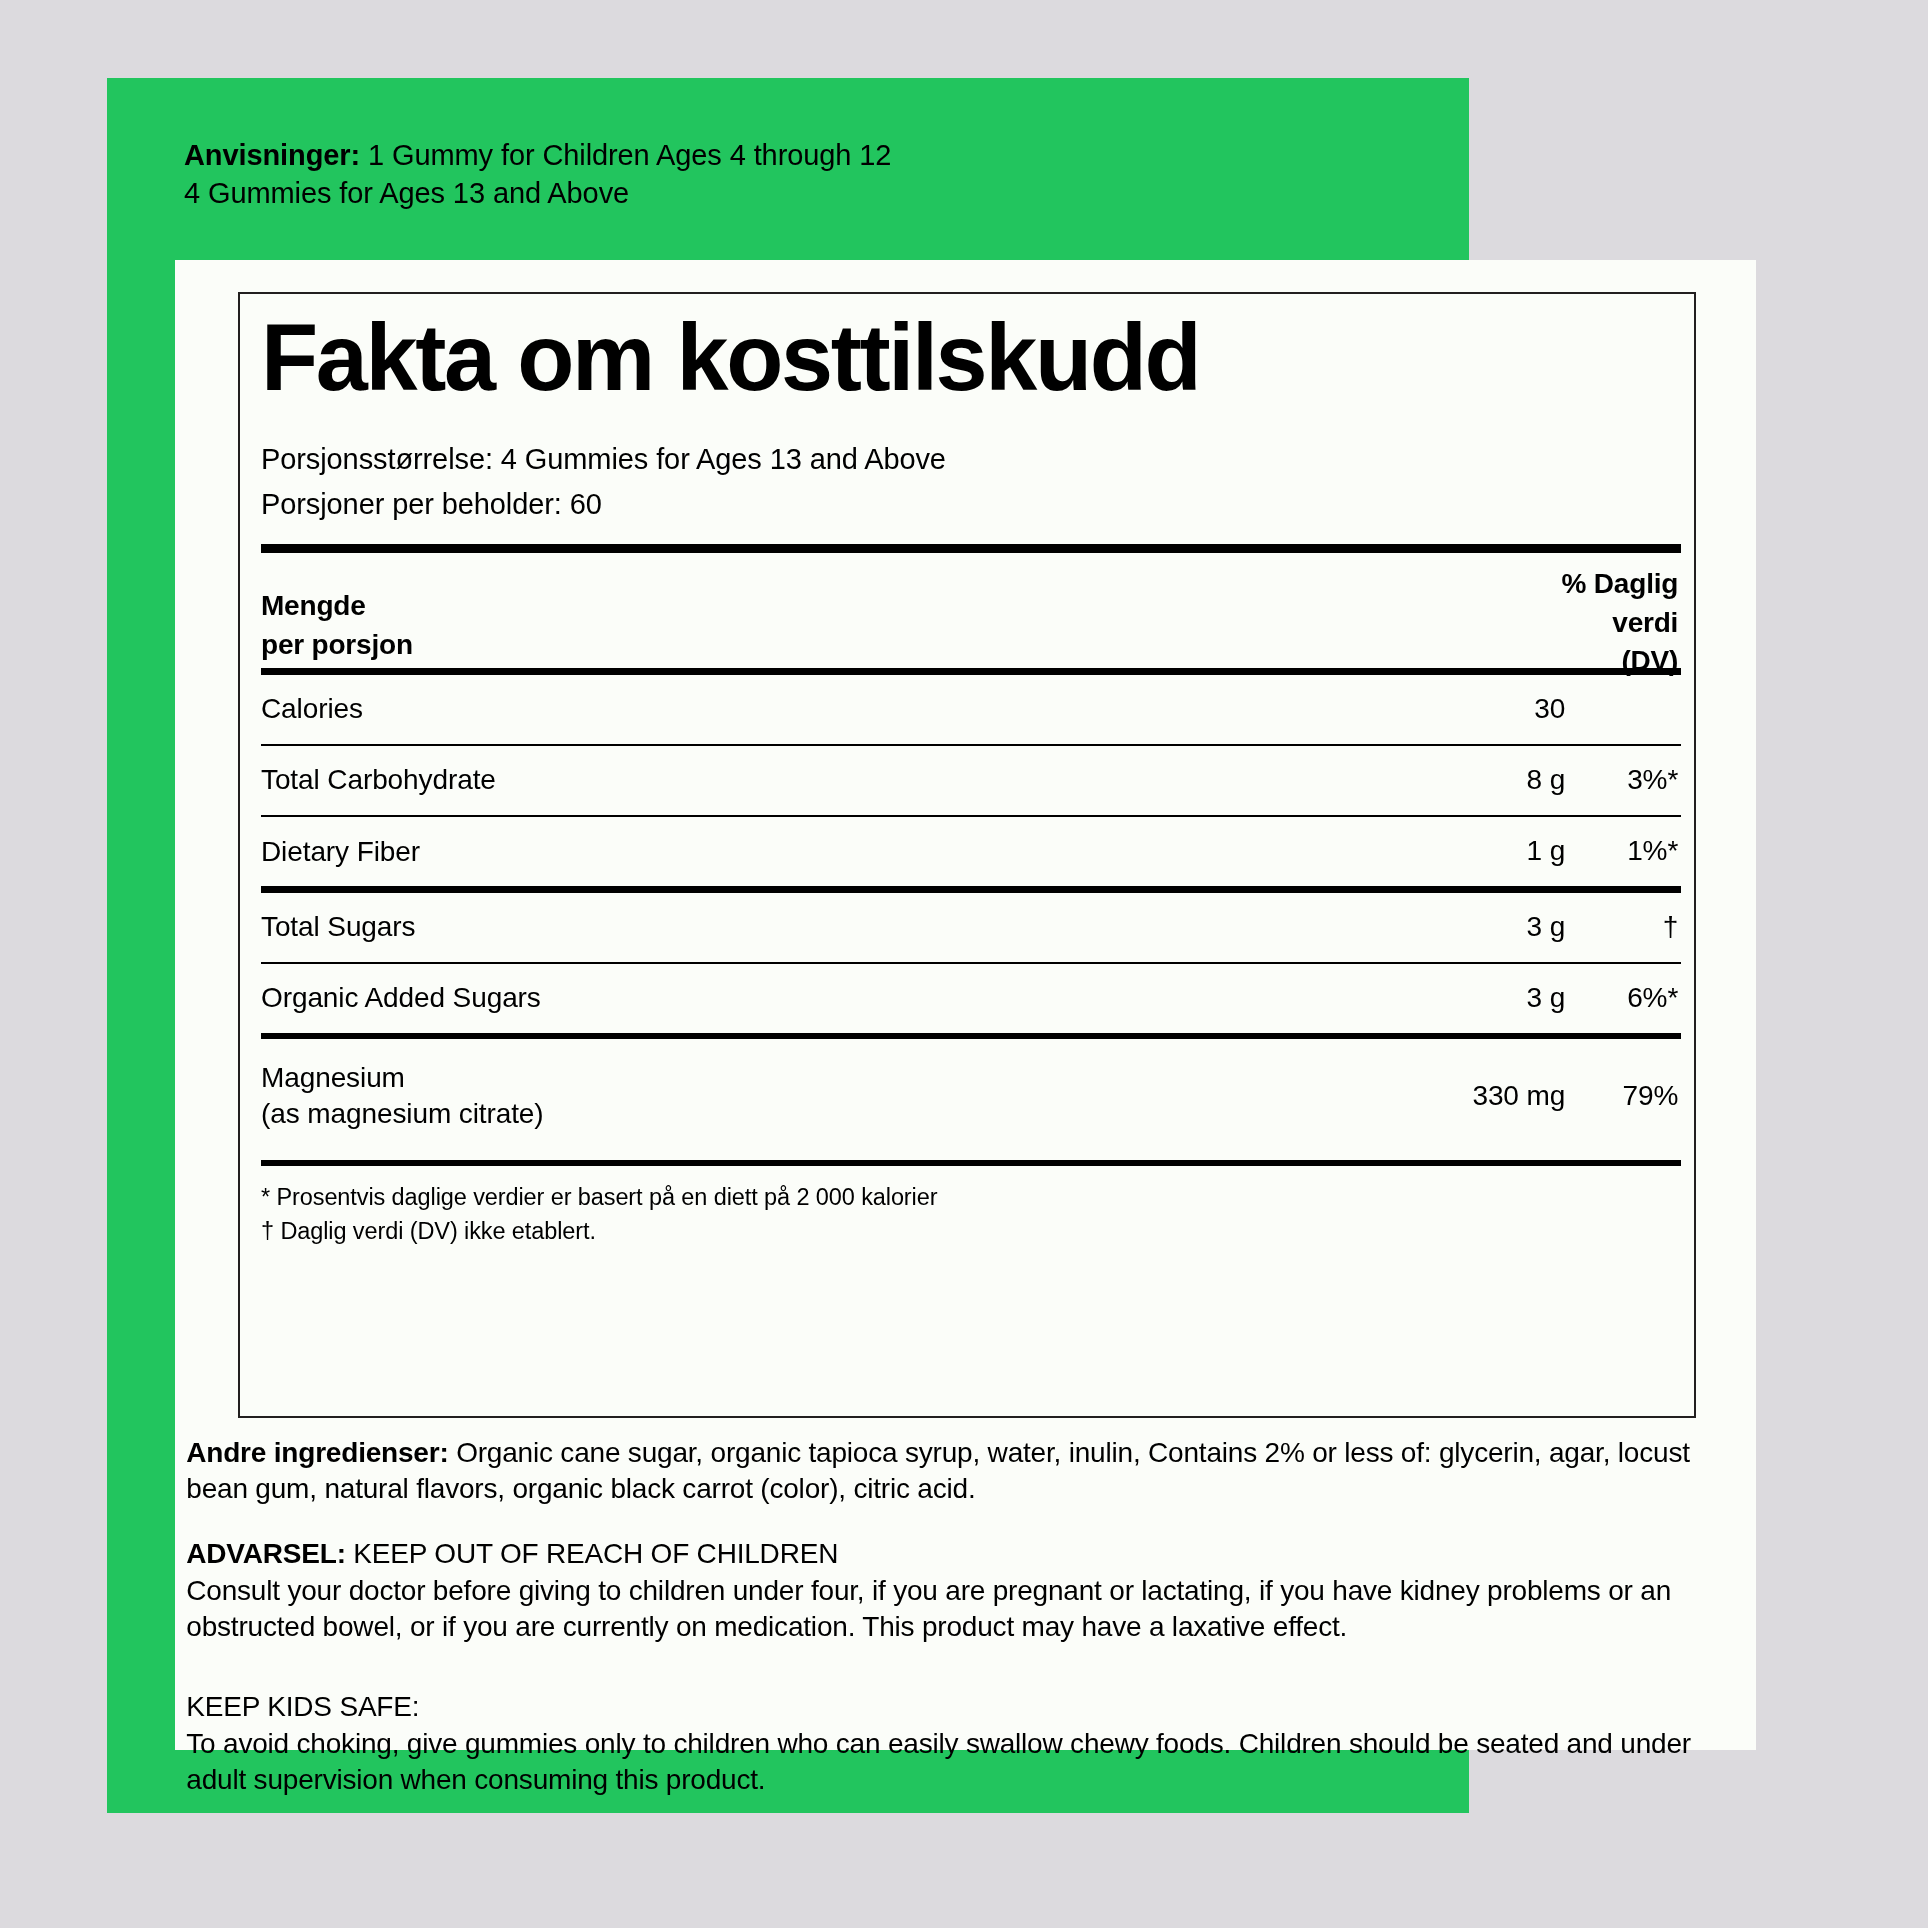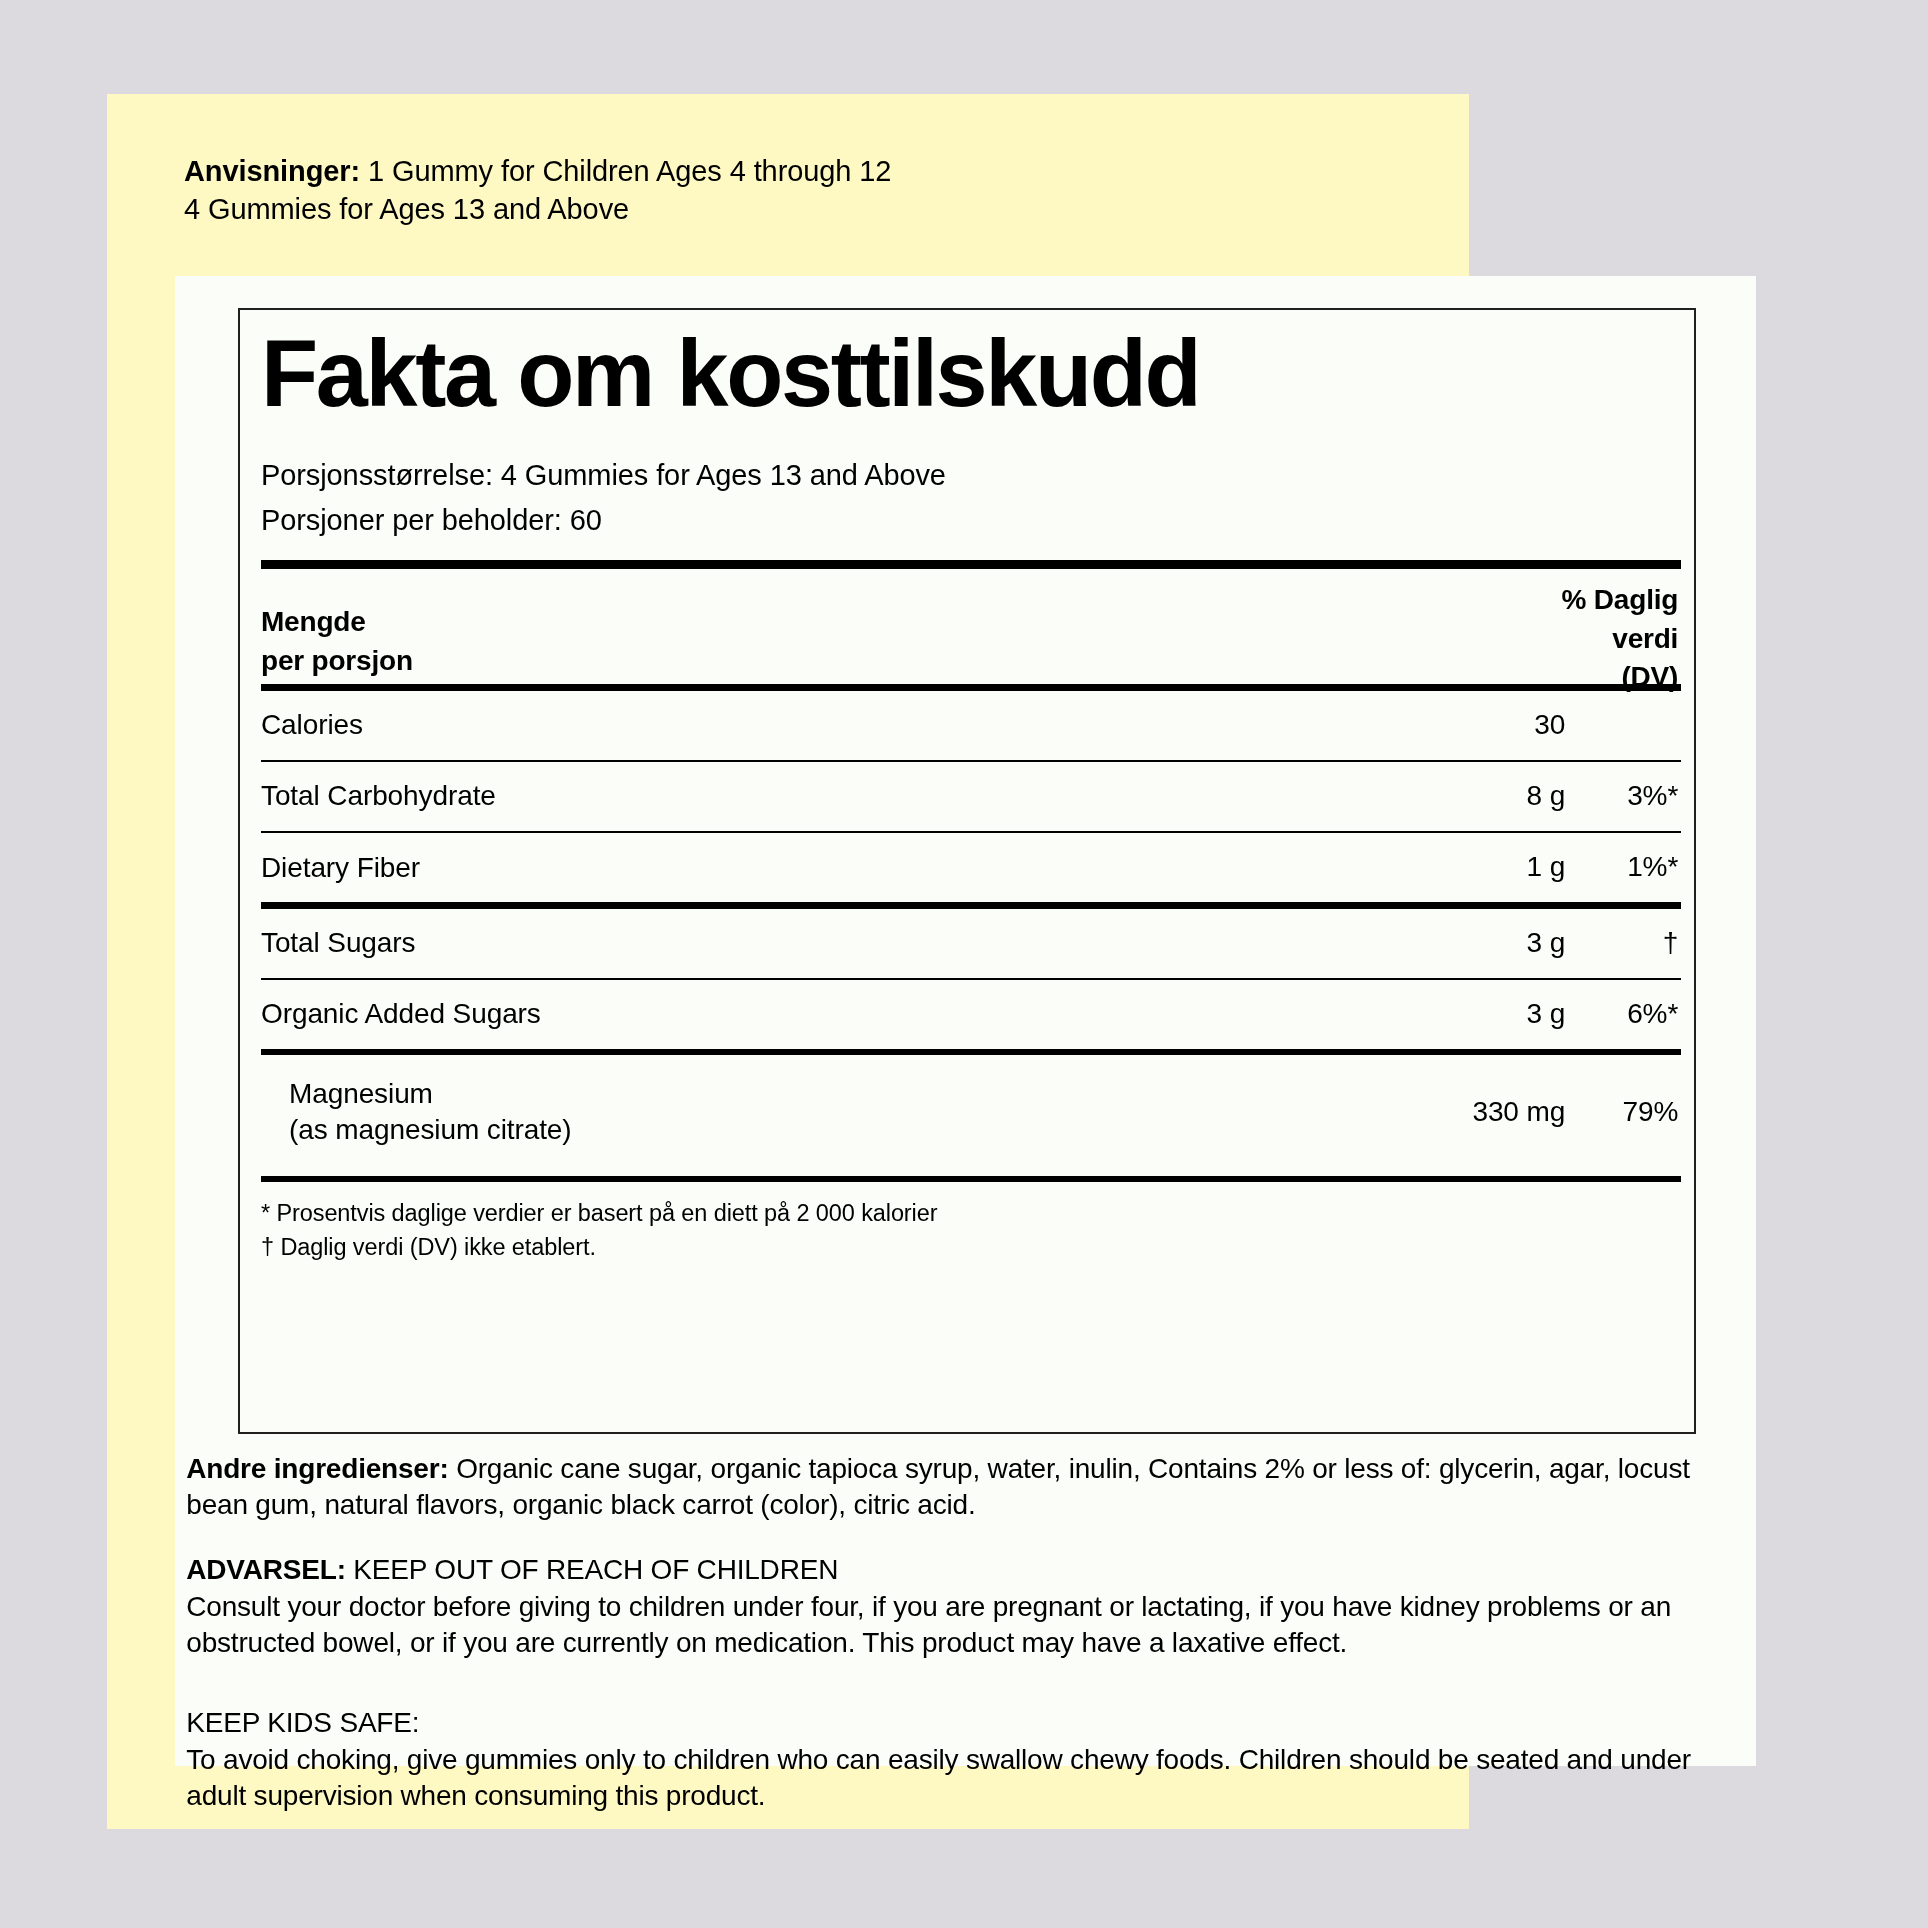--- a/index.html
+++ b/index.html
@@ -11,24 +11,24 @@
     height: 1928px;
     background: #dcdade;
     font-family: "Liberation Sans", "DejaVu Sans", sans-serif;
     -webkit-font-smoothing: antialiased;
   }
 
   
   #gray-panel {
     position: absolute;
     left: 107px;
-    top: 94px;
+    top: 78px;
     width: 1362px;
     height: 1735px;
-    background: #fef9c3;
+    background: #22c55e;
     box-sizing: border-box;
   }
 
   
   #directions {
     position: absolute;
     left: 77px;
     top: 58px;
     width: 1507px;
     color: #000;
@@ -169,21 +169,20 @@
     width: 113px;
     text-align: right;
     font-size: 28px;
     color: #000;
     letter-spacing: -0.1px;
     padding-right: 2.8px;
   }
   .nrow.tall {
     min-height: 90px;
     padding: 11.3px 0 19px 0;
-    margin-left: 28px;
   }
   .nrow .sub {
     display: block;
   }
 
   
   #footnotes {
     margin-top: 15px;
   }
   .footnote {

